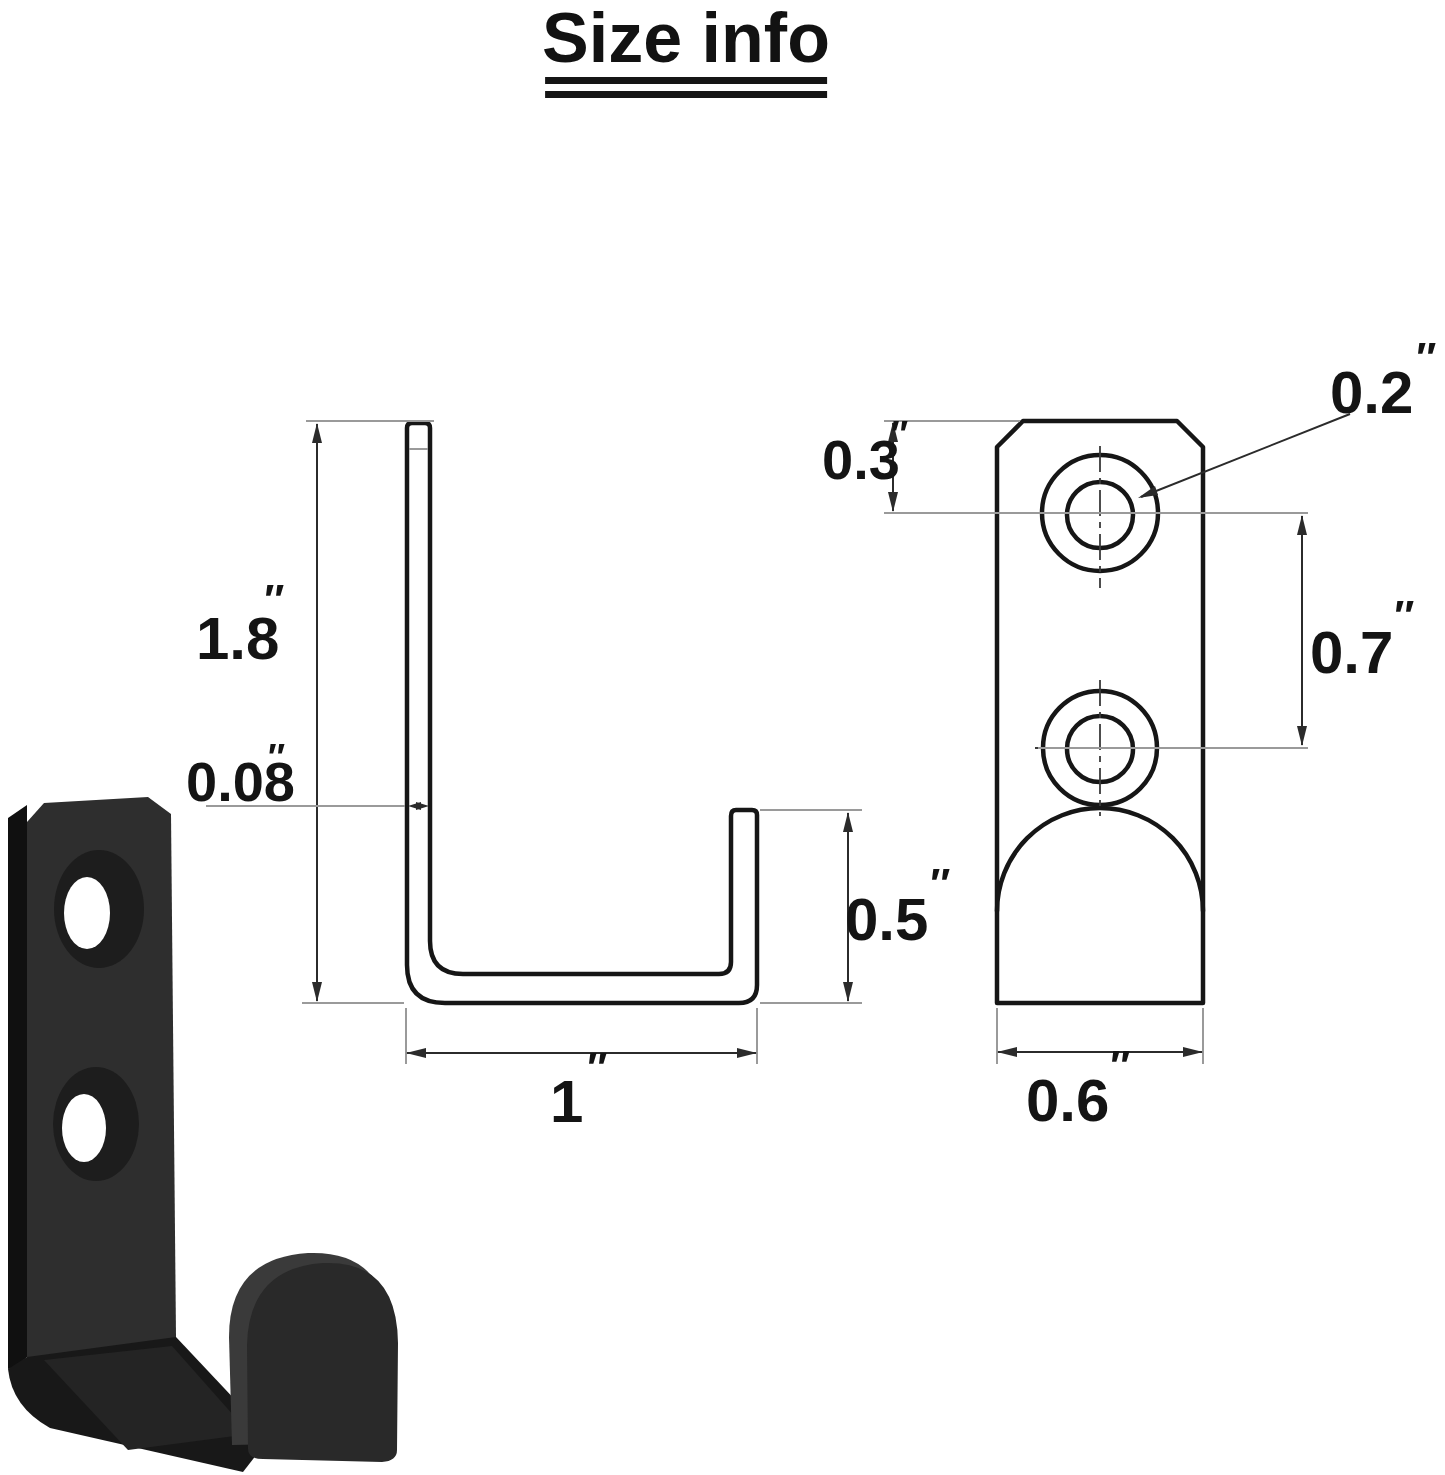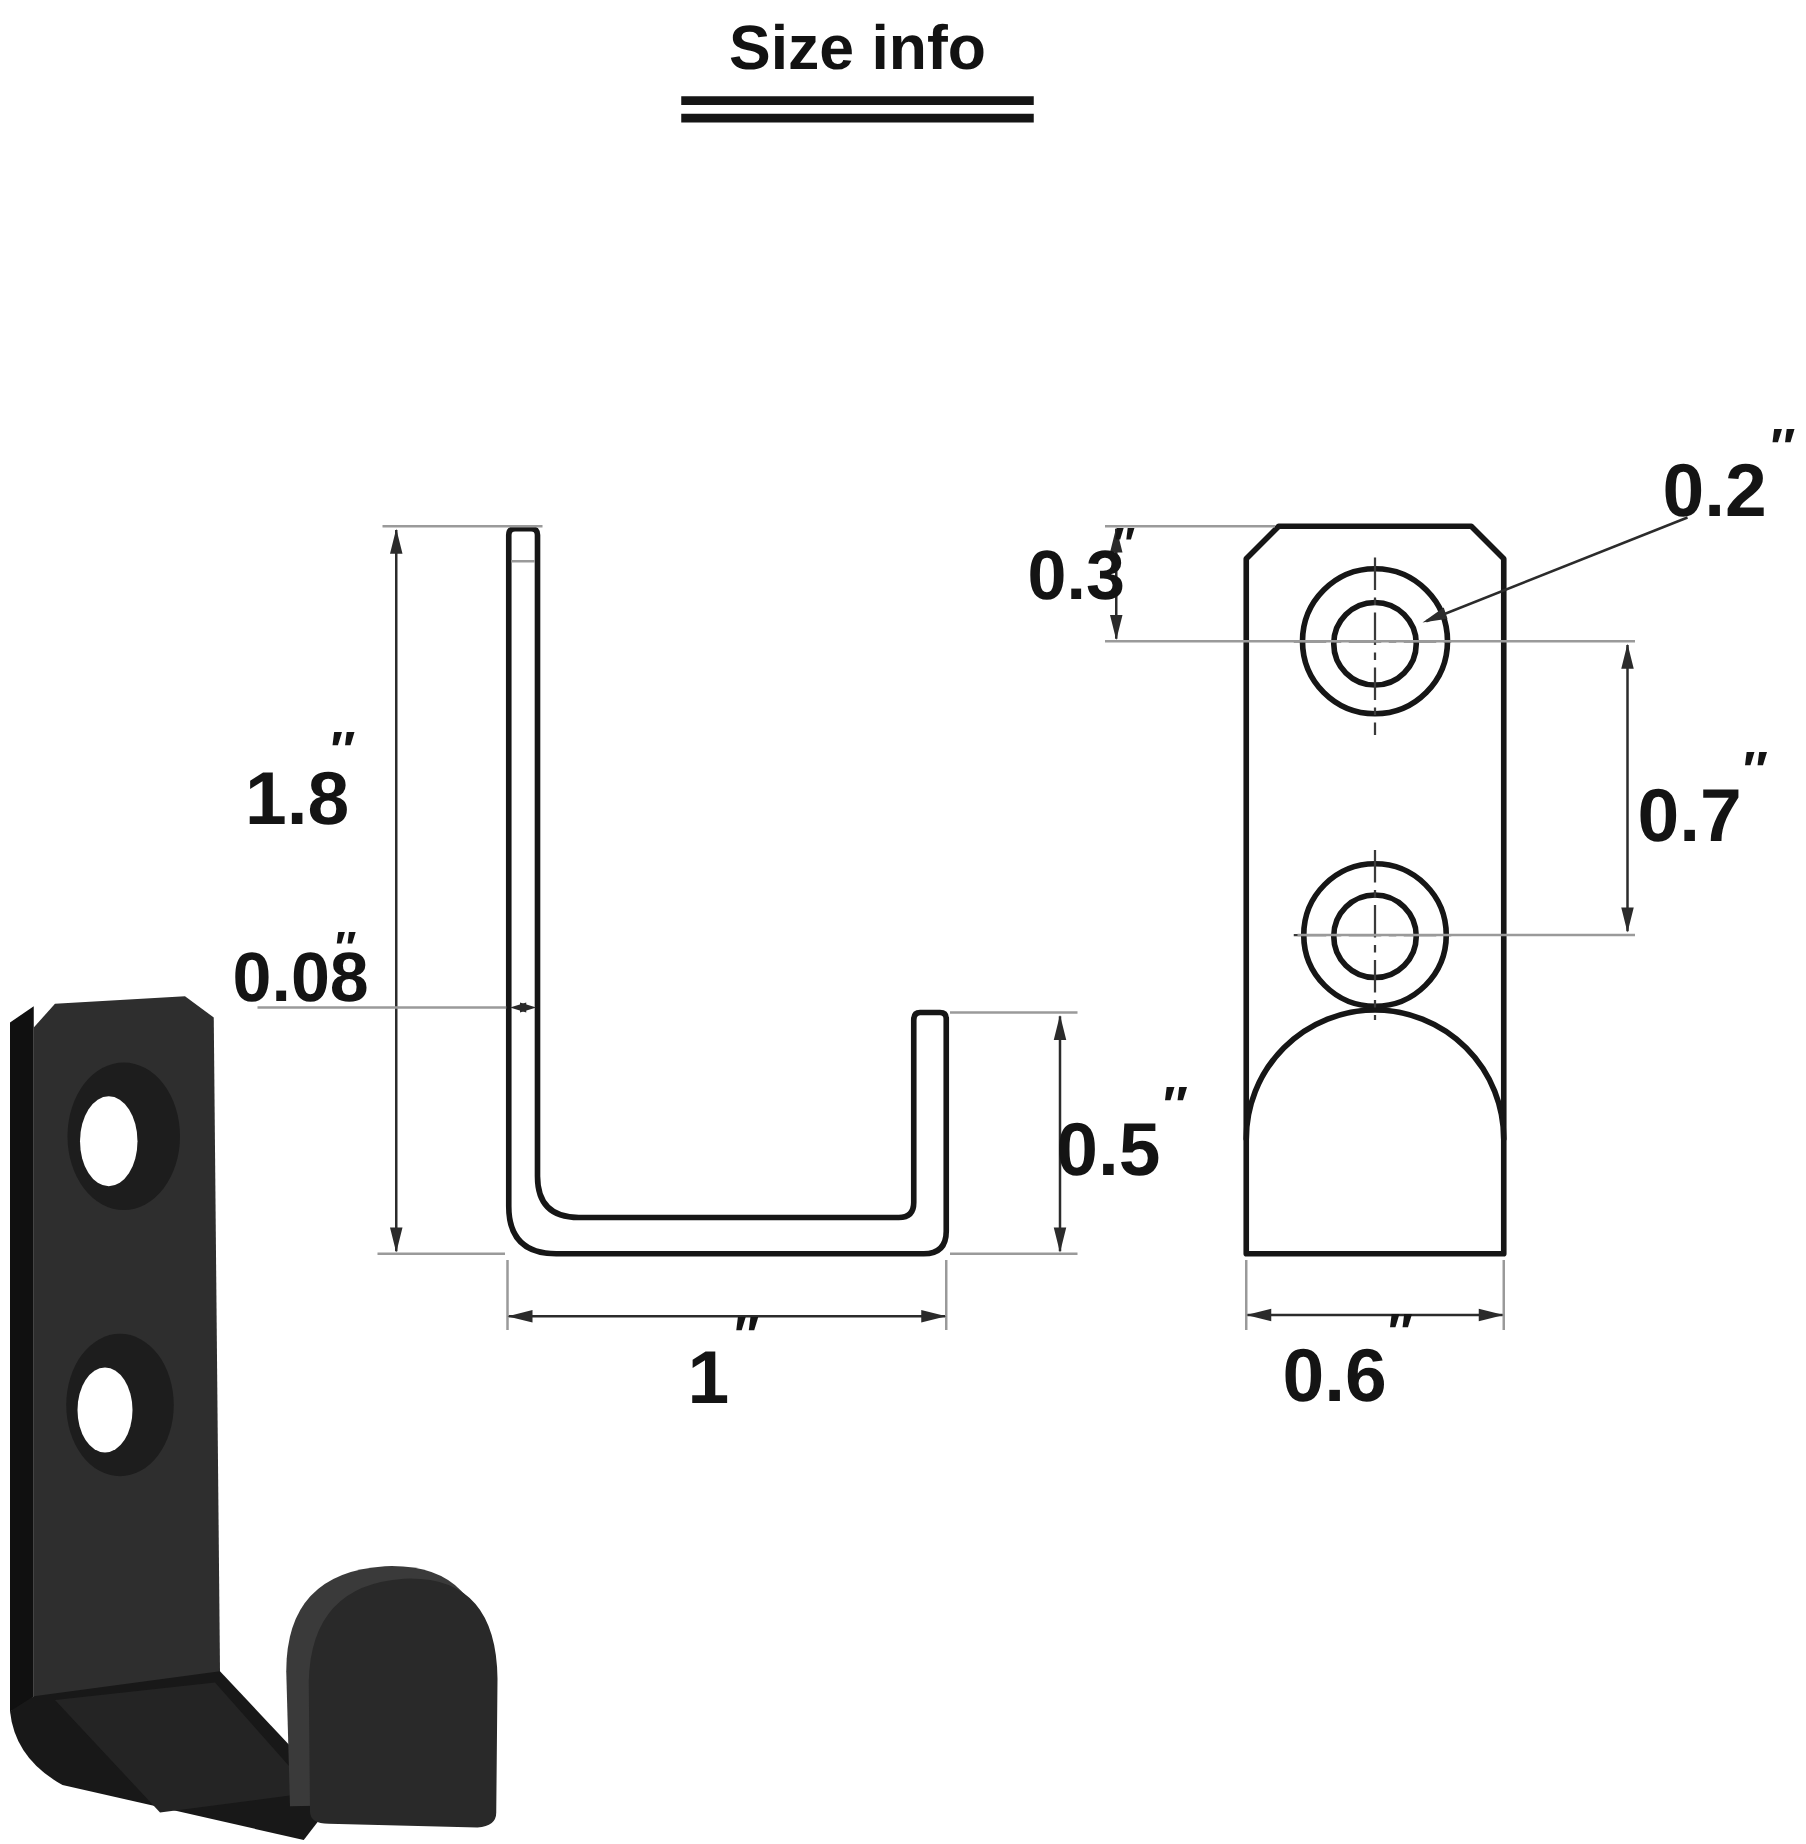--- a/index.html
+++ b/index.html
@@ -1,19 +1,19 @@
 <!DOCTYPE html>
 <html><head>
 <meta charset="utf-8">
 <style>
   html,body{margin:0;padding:0;background:#ffffff;}
   #stage{position:relative;width:1445px;height:1475px;background:#ffffff;overflow:hidden;
          font-family:"Liberation Sans",sans-serif;}
   .title-wrap{position:absolute;left:686px;top:0;transform:translateX(-50%);text-align:center;}
-  .title-text{display:block;font-size:50px;line-height:76px;font-weight:bold;color:#121212;
+  .title-text{display:block;font-size:70px;line-height:76px;font-weight:bold;color:#121212;
               letter-spacing:0px;white-space:nowrap;}
   .title-rule{width:282px;height:7px;background:#151515;margin:0 auto;}
   .title-rule.first{margin-top:1px;}
   .title-rule.second{margin-top:7px;}
   svg{position:absolute;left:0;top:0;}
   .outline{fill:none;stroke:#161616;stroke-width:4.5;stroke-linejoin:round;stroke-linecap:round;}
   .dim{stroke:#2b2b2b;stroke-width:2;fill:none;}
   .ext{stroke:#9a9a9a;stroke-width:2;fill:none;}
   .cline{stroke:#3a3a3a;stroke-width:1.8;fill:none;stroke-dasharray:26 6 6 6;}
   .ah{fill:#2b2b2b;stroke:none;}

